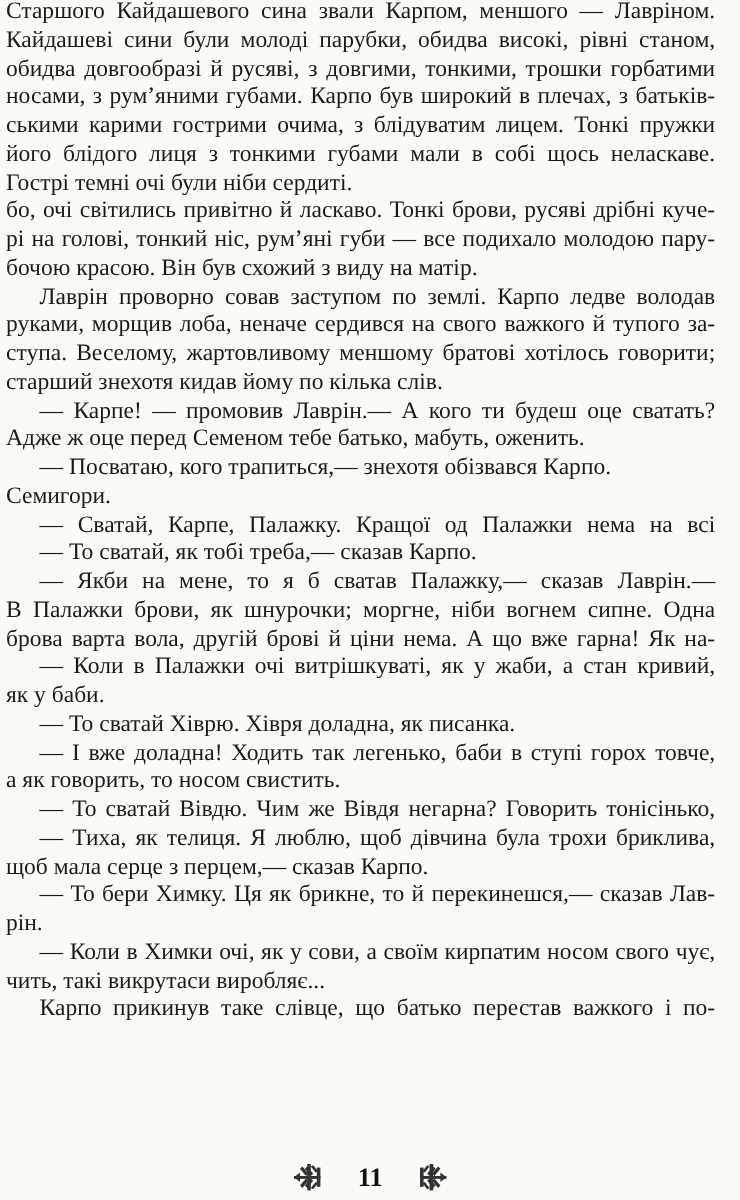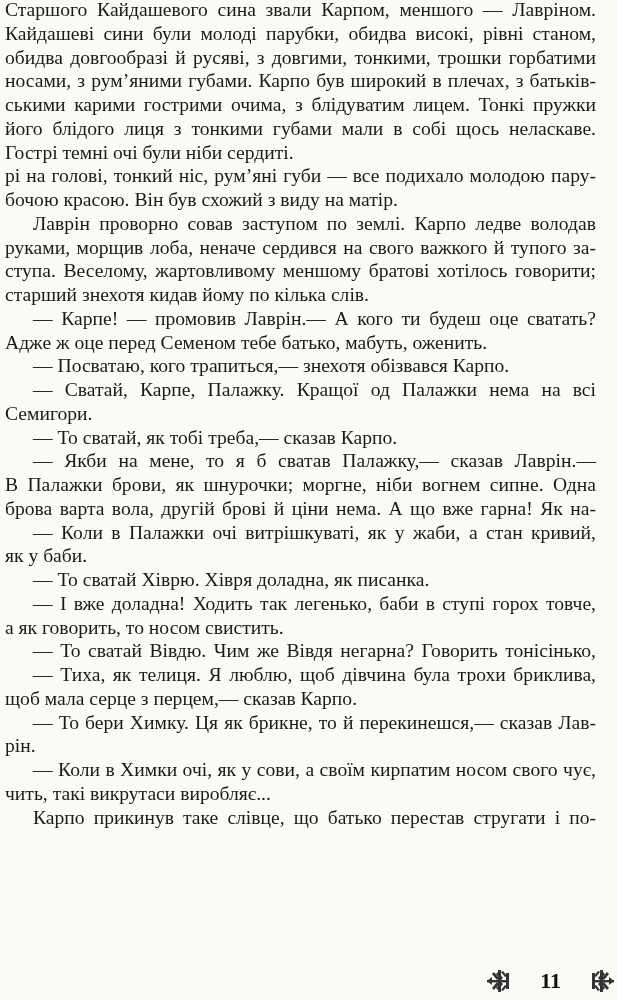--- a/index.html
+++ b/index.html
@@ -43,21 +43,21 @@
     .line.cont {
       text-indent: 0;
     }
     .footer {
       position: absolute;
       left: 0;
       top: 966px;
       width: 617px;
       height: 30px;
       display: flex;
-      justify-content: flex-end;
+      justify-content: center;
       align-items: center;
       gap: 28px;
     }
     .page-number {
       font-family: "Liberation Serif", "DejaVu Serif", serif;
       font-weight: bold;
       font-size: 22px;
       color: #111;
     }
     .ornament {
@@ -74,20 +74,21 @@
     <span class="line">Старшого Кайдашевого сина звали Карпом, меншого — Лавріном.</span>
     <span class="line">Кайдашеві сини були молоді парубки, обидва високі, рівні станом,</span>
     <span class="line">обидва довгообразі й русяві, з довгими, тонкими, трошки горбатими</span>
     <span class="line">носами, з рум’яними губами. Карпо був широкий в плечах, з батьків-</span>
     <span class="line">ськими карими гострими очима, з блідуватим лицем. Тонкі пружки</span>
     <span class="line">його блідого лиця з тонкими губами мали в собі щось неласкаве.</span>
     <span class="line last">Гострі темні очі були ніби сердиті.</span>
   </p>
 
   <p class="para">
+    <span class="line cont">бо, очі світились привітно й ласкаво. Тонкі брови, русяві дрібні куче-</span>
     <span class="line cont">рі на голові, тонкий ніс, рум’яні губи — все подихало молодою пару-</span>
     <span class="line cont last">бочою красою. Він був схожий з виду на матір.</span>
   </p>
 
   <p class="para">
     <span class="line">Лаврін проворно совав заступом по землі. Карпо ледве володав</span>
     <span class="line cont">руками, морщив лоба, неначе сердився на свого важкого й тупого за-</span>
     <span class="line cont">ступа. Веселому, жартовливому меншому братові хотілось говорити;</span>
     <span class="line cont last">старший знехотя кидав йому по кілька слів.</span>
   </p>
@@ -95,22 +96,22 @@
   <p class="para">
     <span class="line">— Карпе! — промовив Лаврін.— А кого ти будеш оце сватать?</span>
     <span class="line cont last">Адже ж оце перед Семеном тебе батько, мабуть, оженить.</span>
   </p>
 
   <p class="para">
     <span class="line last">— Посватаю, кого трапиться,— знехотя обізвався Карпо.</span>
   </p>
 
   <p class="para">
+    <span class="line cont last">Семигори.</span>
     <span class="line">— Сватай, Карпе, Палажку. Кращої од Палажки нема на всі</span>
-    <span class="line cont last">Семигори.</span>
   </p>
 
   <p class="para">
     <span class="line last">— То сватай, як тобі треба,— сказав Карпо.</span>
   </p>
 
   <p class="para">
     <span class="line">— Якби на мене, то я б сватав Палажку,— сказав Лаврін.—</span>
     <span class="line cont">В Палажки брови, як шнурочки; моргне, ніби вогнем сипне. Одна</span>
     <span class="line cont">брова варта вола, другій брові й ціни нема. А що вже гарна! Як на-</span>
@@ -143,21 +144,21 @@
     <span class="line">— То бери Химку. Ця як брикне, то й перекинешся,— сказав Лав-</span>
     <span class="line cont last">рін.</span>
   </p>
 
   <p class="para">
     <span class="line">— Коли в Химки очі, як у сови, а своїм кирпатим носом свого чує,</span>
     <span class="line cont last">чить, такі викрутаси виробляє...</span>
   </p>
 
   <p class="para">
-    <span class="line">Карпо прикинув таке слівце, що батько перестав стругати і по-</span>
+    <span class="line">Карпо прикинув таке слівце, що батько перестав важкого і по-</span>
   </p>
 </div>
 
 <div class="footer">
   <svg class="ornament" viewBox="0 0 28 28">
     <g fill="#333">
       <rect x="14" y="3" width="3" height="22"></rect>
       <rect x="3" y="13" width="22" height="2.4"></rect>
       <polygon points="3,14 8,10 8,18"></polygon>
       <polygon points="10,5 15,11 13,13 8,7"></polygon>

